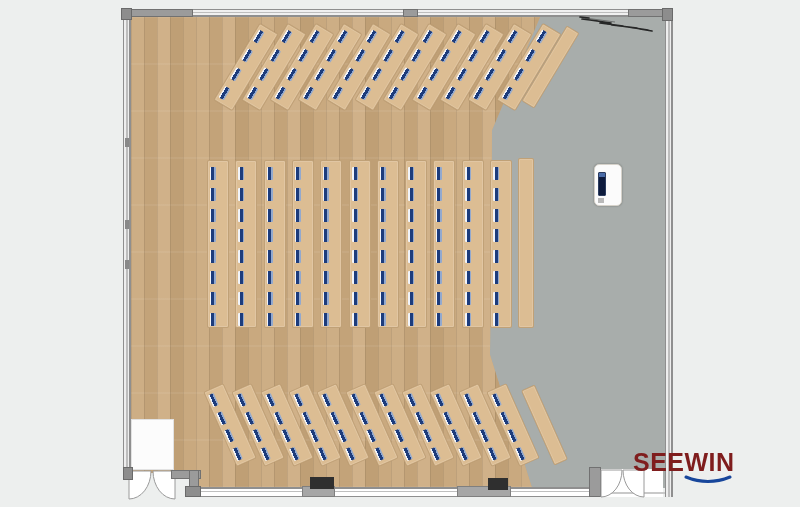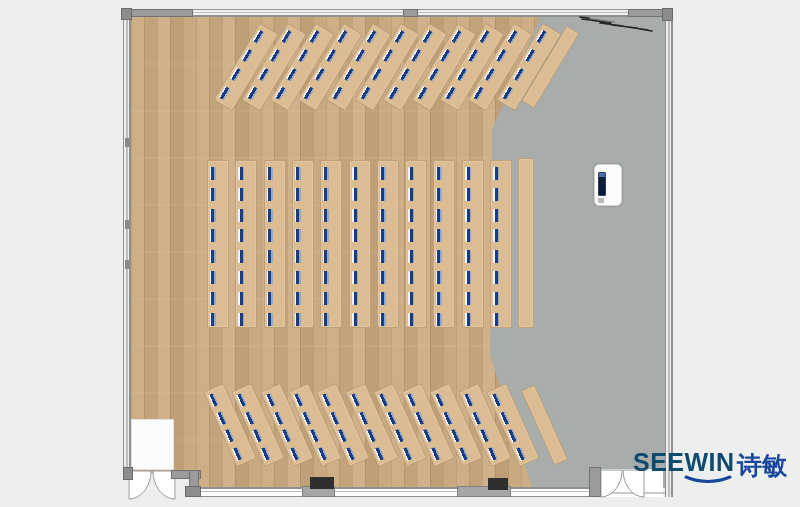--- a/index.html
+++ b/index.html
@@ -42,21 +42,21 @@
   
   .podium{left:594px;top:164px;width:26px;height:40px;z-index:2;background:#fbfbfb;
           border:1px solid #d6d2ca;border-radius:5px;box-shadow:0 0 2px rgba(0,0,0,.35);}
   .podium-screen{position:absolute;left:3px;top:7px;width:8px;height:24px;border-radius:1px;
           background:linear-gradient(180deg,#4a6ca8 0 4px,#0e1b3d 4px 100%);border:1px solid #2c3c5e;box-sizing:border-box;}
   .podium-btn{position:absolute;left:3px;top:33px;width:6px;height:5px;background:#b9b9b9;}
 
   
   .logo{left:633px;top:448px;width:165px;height:44px;z-index:6;}
   .logo-text{position:absolute;left:0;top:0;font-size:25px;font-weight:800;letter-spacing:.5px;
-             color:#0c4a6e;transform:scaleY(1.02);}
+             color:#7f1d1d;transform:scaleY(1.02);}
   .logo-cjk{position:absolute;left:104px;top:1px;font-size:25px;font-weight:700;color:#17469b;}
   .scribble{z-index:4;}
 </style>
 </head>
 <body>
 
 <div class="canvas">
 
   <div class="abs floor-gray"></div>
   <div class="abs floor-wood"></div>
@@ -355,16 +355,15 @@
   <svg class="abs scribble" style="left:577px;top:13px;" width="78" height="20" viewBox="0 0 78 20">
     <path d="M3,4 l9,1 M5,6 l16,2 M13,7 l21,3 M23,10 l23,3 M35,12 l25,3 M51,14 l20,3 M63,16 l12,2" stroke="#1b1b1b" stroke-width="1.7" fill="none" stroke-linecap="round" opacity="0.92"></path>
     <path d="M8,5 l30,4 M30,11 l34,5" stroke="#2a2a2a" stroke-width="0.8" fill="none" opacity="0.6"></path>
   </svg>
 
   <div class="abs logo">
     <span class="logo-text">SEEWIN</span>
     <svg style="position:absolute;left:50px;top:27px;" width="50" height="12" viewBox="0 0 50 12">
       <path d="M3,2 Q25,11 47,2" stroke="#17469b" stroke-width="3" fill="none" stroke-linecap="round"></path>
     </svg>
-    <span class="logo-cjk">诗敏</span>
   </div>
 
 </div>
 
 </body></html>

